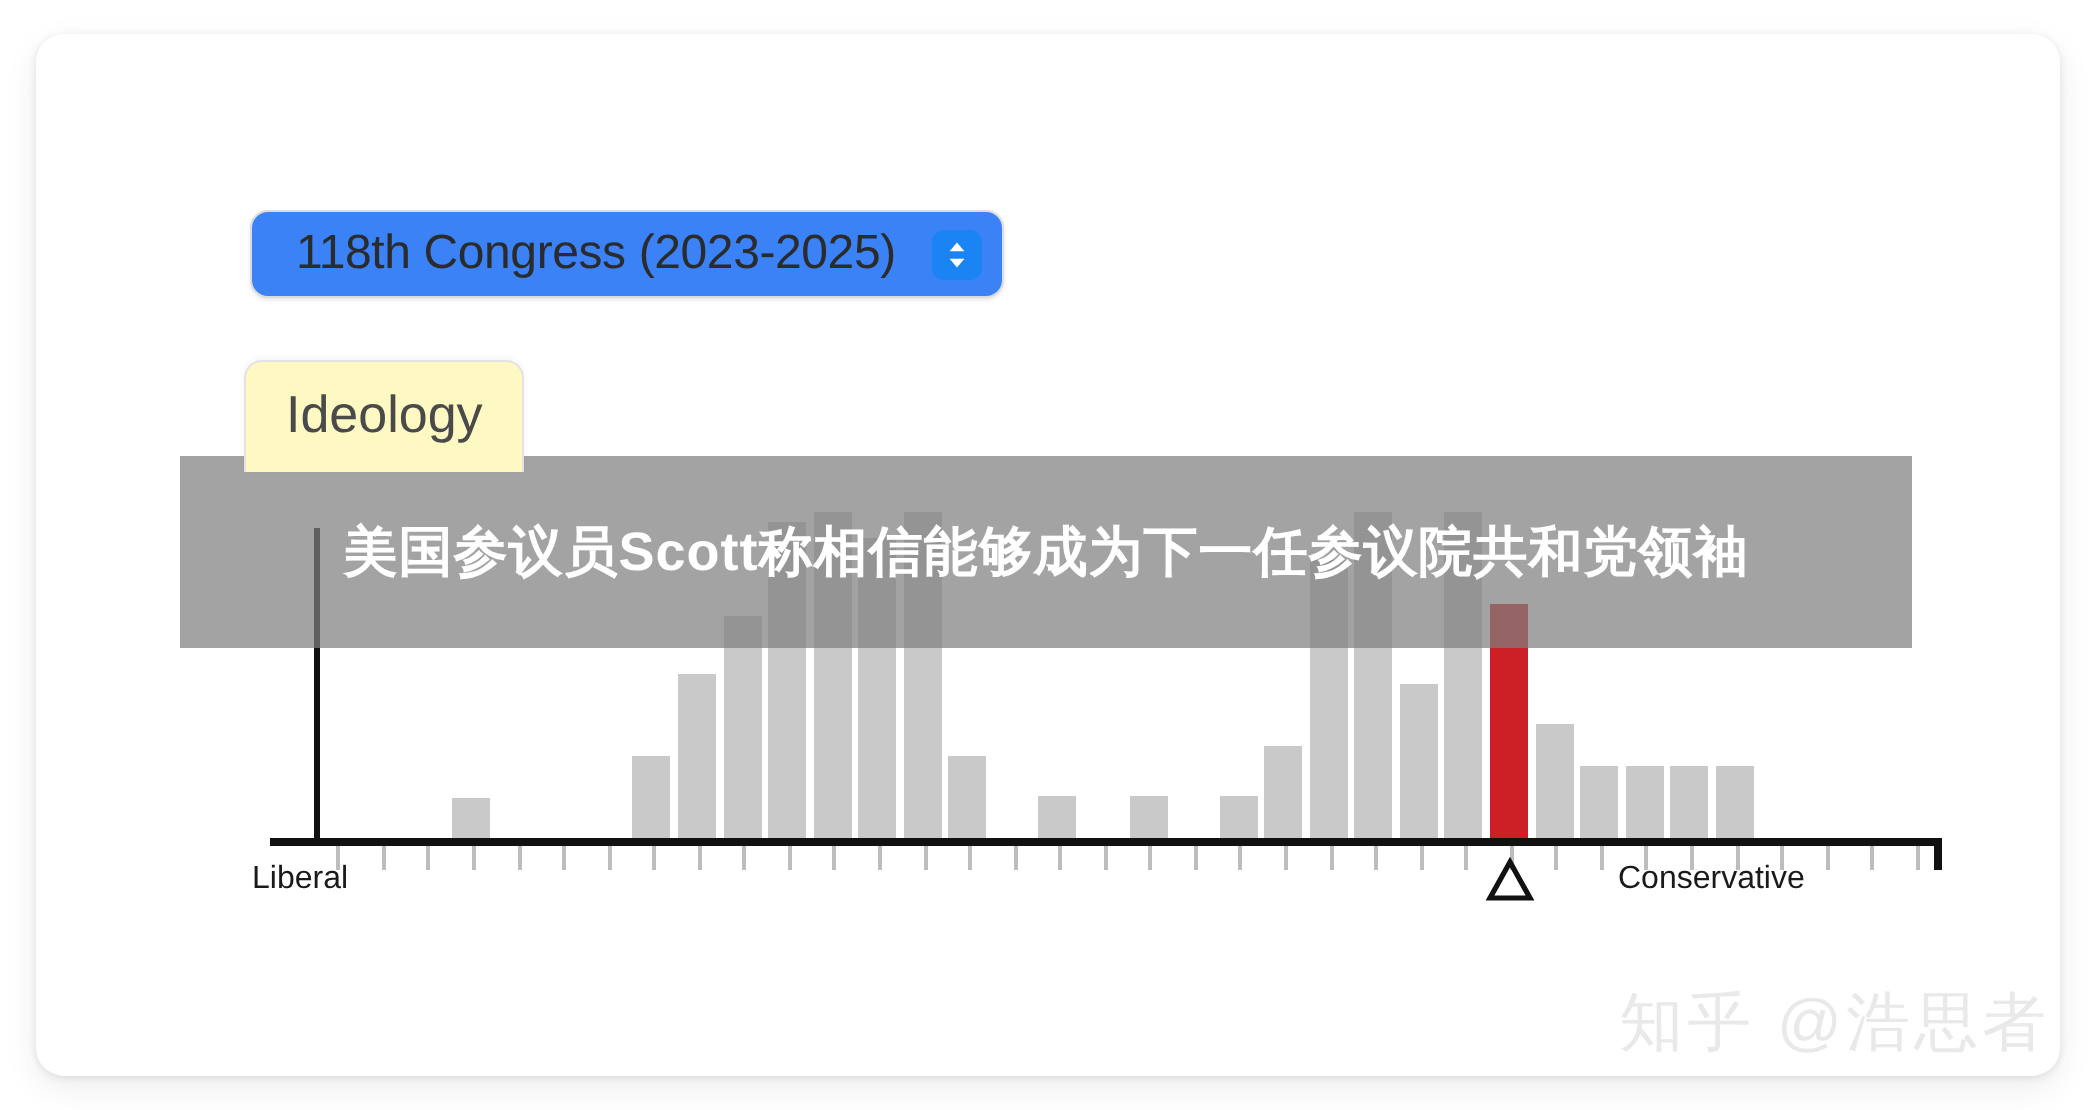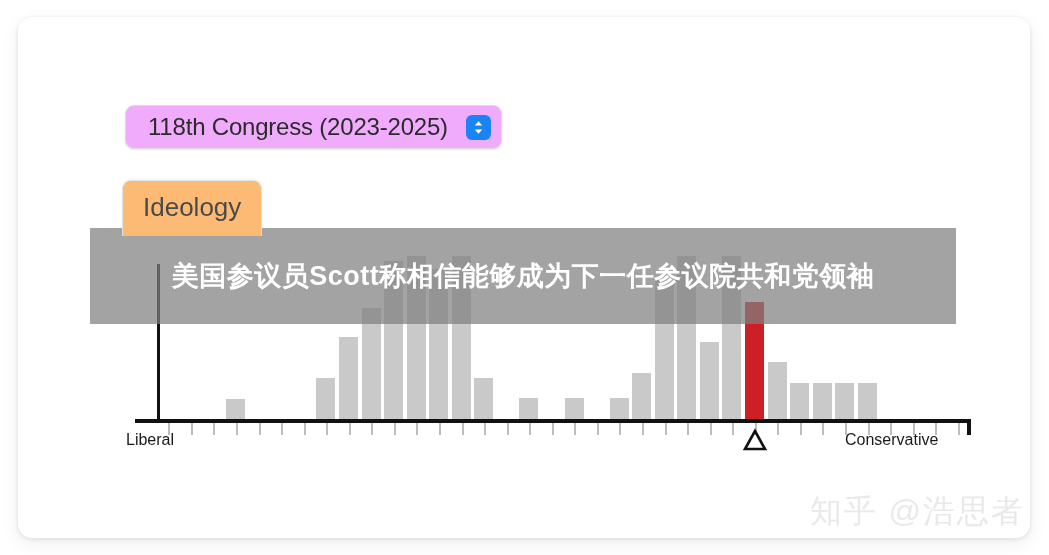--- a/index.html
+++ b/index.html
@@ -31,21 +31,21 @@
     left: 107px; top: 88px;
     display: flex;
     align-items: center;
   }
   .congress-select {
     position: relative;
     display: flex;
     align-items: center;
     height: 42px;
     padding: 0 10px 0 22px;
-    background: #f0abfc;
+    background: #3b82f6;
     border: 1px solid #dcdcdc;
     border-radius: 9px;
     box-shadow: 0 1px 2px rgba(0,0,0,0.10);
     cursor: pointer;
   }
   .congress-select .sel-text {
     font-size: 24px;
     color: #2b2b2b;
     letter-spacing: -0.2px;
     white-space: nowrap;
@@ -78,21 +78,21 @@
     align-items: flex-end;
   }
   .tab {
     font-size: 26px;
     padding: 11px 20px 13px 20px;
     white-space: nowrap;
     cursor: pointer;
   }
   .tab.active {
     color: #4a4a4a;
-    background: #fdba74;
+    background: #fef9c3;
     border: 1px solid #e3e3e3;
     border-bottom: none;
     border-radius: 9px 9px 0 0;
     box-shadow: 0 -1px 3px rgba(0,0,0,0.05);
     position: relative;
     z-index: 2;
   }
   .tab.inactive {
     color: #3f87c4;
     border: 1px solid transparent;
@@ -249,21 +249,21 @@
         <div class="tick" style="left: 913px; top: 423px; height: 12px;"></div>
         <div class="tick" style="left: 935px; top: 423px; height: 12px;"></div>
         <div class="tick" style="left: 958px; top: 423px; height: 12px;"></div>
       </div>
 
     <div class="axis-line" style="left:157px; top:264px; width:3px; height:157px;"></div>
     <div class="axis-line" style="left:135px; top:419px; width:836px; height:4px;"></div>
     <div class="axis-line" style="left:967px; top:419px; width:4px; height:16px;"></div>
 
     <div class="axis-label" style="left:126px; top:431px;">Liberal</div>
-    <div class="axis-label" style="left:845px; top:431px;">Conservative</div>
+    <div class="axis-label" style="left:809px; top:431px;">Conservative</div>
 
     <div id="marker" style="position: absolute; left: 742px; top: 428px;"><svg width="26" height="24" viewBox="0 0 26 24" aria-hidden="true">
           <path d="M13 3 L23 21 L3 21 Z" fill="none" stroke="#111111" stroke-width="2.6"></path>
         </svg></div>
   </div>
 
   <div class="overlay">
     <div class="overlay-text">美国参议员Scott称相信能够成为下一任参议院共和党领袖</div>
   </div>
 

